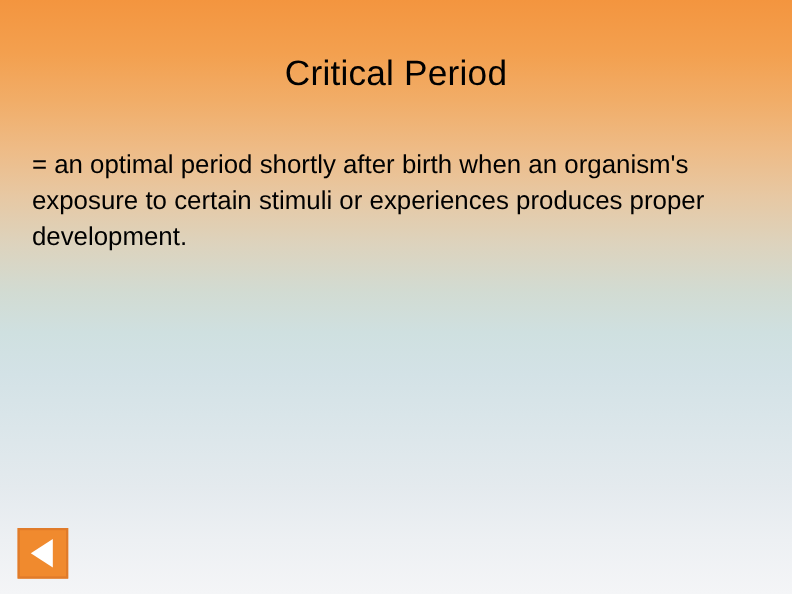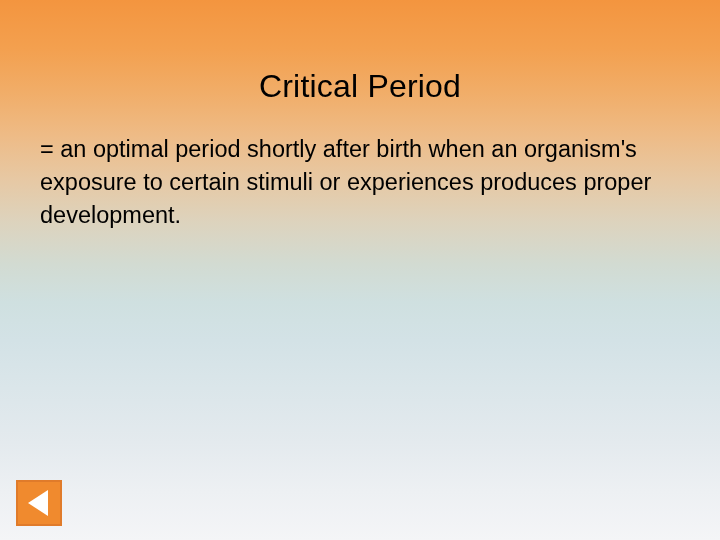--- a/index.html
+++ b/index.html
@@ -34,26 +34,25 @@
   }
   .title {
     position: absolute;
     top: 48px;
     left: 0;
     width: 720px;
     text-align: center;
     font-size: 32px;
     color: #000000;
     letter-spacing: 0.2px;
-    margin-top: 20px;
   }
   .body-text {
     position: absolute;
     top: 133px;
-    left: 40px;
+    left: 29px;
     width: 630px;
     font-size: 23.5px;
     line-height: 33px;
     color: #000000;
   }
   .body-text .lead {
     display: block;
     text-indent: 0;
     padding-left: 26px;
     margin-left: -26px;

